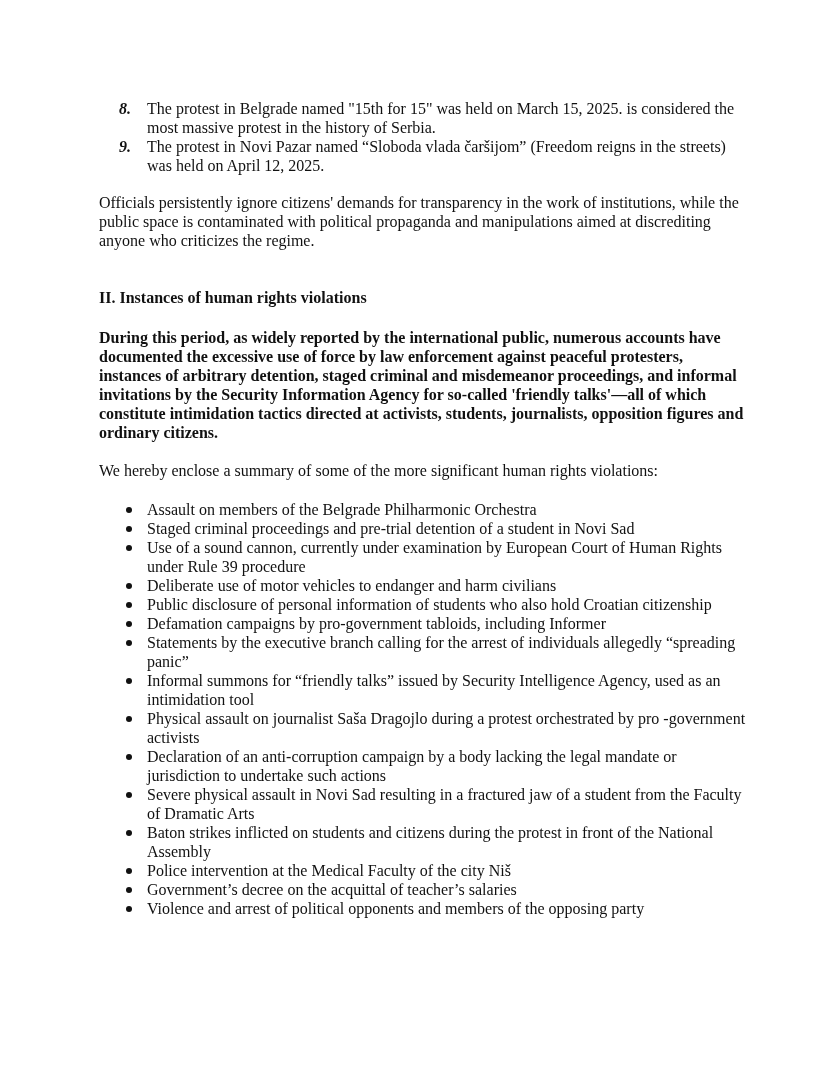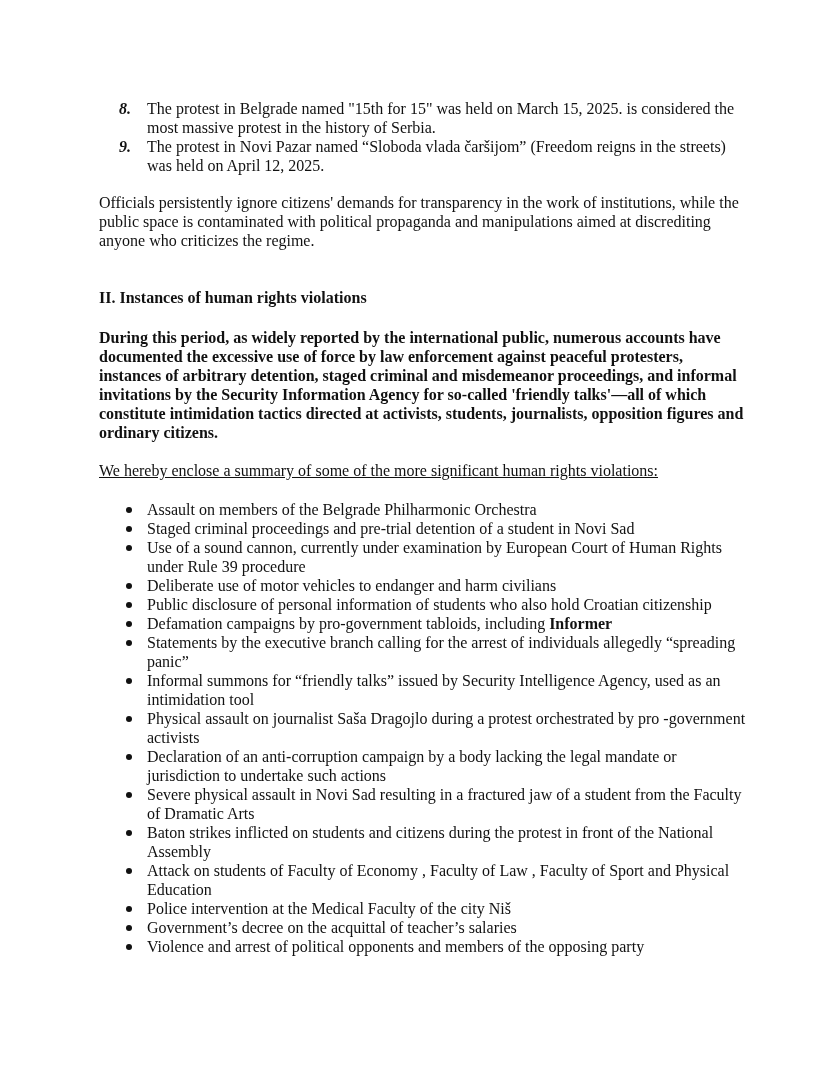--- a/index.html
+++ b/index.html
@@ -41,40 +41,40 @@
     }
     p {
       margin: 0;
     }
     .para1 { margin-top: 18px; }
     .heading {
       margin-top: 38px;
       font-weight: bold;
     }
     .para2 { margin-top: 21px; font-weight: bold; }
-    .para3 { margin-top: 19px; text-decoration: underline; }
+    .para3 { margin-top: 19px; }
     .bullets {
       list-style: none;
       margin: 20px 0 0 0;
       padding: 0;
     }
     .bullets li {
       position: relative;
       padding-left: 48px;
     }
     .bullets .dot {
       position: absolute;
       left: 27px;
       top: 7px;
       width: 6px;
       height: 6px;
       border-radius: 50%;
       background: #111111;
     }
-    b { font-weight: bold; }
+    b { font-weight: normal; }
   </style>
 </head>
 <body>
 
 <div class="page">
 
   <ol class="numbered">
     <li>
       <span class="num">8.</span>
       <span>The protest in Belgrade named "15th for 15" was held on March 15, 2025. is considered the most massive protest in the history of Serbia.</span>
@@ -99,19 +99,18 @@
     <li><span class="dot"></span><span>Use of a sound cannon, currently under examination by European Court of Human Rights under Rule 39 procedure</span></li>
     <li><span class="dot"></span><span>Deliberate use of motor vehicles to endanger and harm civilians</span></li>
     <li><span class="dot"></span><span>Public disclosure of personal information of students who also hold Croatian citizenship</span></li>
     <li><span class="dot"></span><span>Defamation campaigns by pro-government tabloids, including </span><b>Informer</b></li>
     <li><span class="dot"></span><span>Statements by the executive branch calling for the arrest of individuals allegedly “spreading panic”</span></li>
     <li><span class="dot"></span><span>Informal summons for “friendly talks” issued by Security Intelligence Agency, used as an intimidation tool</span></li>
     <li><span class="dot"></span><span>Physical assault on journalist Saša Dragojlo during a protest orchestrated by pro -government activists</span></li>
     <li><span class="dot"></span><span>Declaration of an anti-corruption campaign by a body lacking the legal mandate or jurisdiction to undertake such actions</span></li>
     <li><span class="dot"></span><span>Severe physical assault in Novi Sad resulting in a fractured jaw of a student from the Faculty of Dramatic Arts</span></li>
     <li><span class="dot"></span><span>Baton strikes inflicted on students and citizens during the protest in front of the National Assembly</span></li>
-    <li><span class="dot"></span><span>Attack on students of Faculty of Economy , Faculty of Law , Faculty of Sport and Physical Education</span></li>
     <li><span class="dot"></span><span>Police intervention at the Medical Faculty of the city Niš</span></li>
     <li><span class="dot"></span><span>Government’s decree on the acquittal of  teacher’s salaries</span></li>
     <li><span class="dot"></span><span>Violence and arrest of political opponents and members of the opposing party</span></li>
   </ul>
 
 </div>
 
 </body></html>

